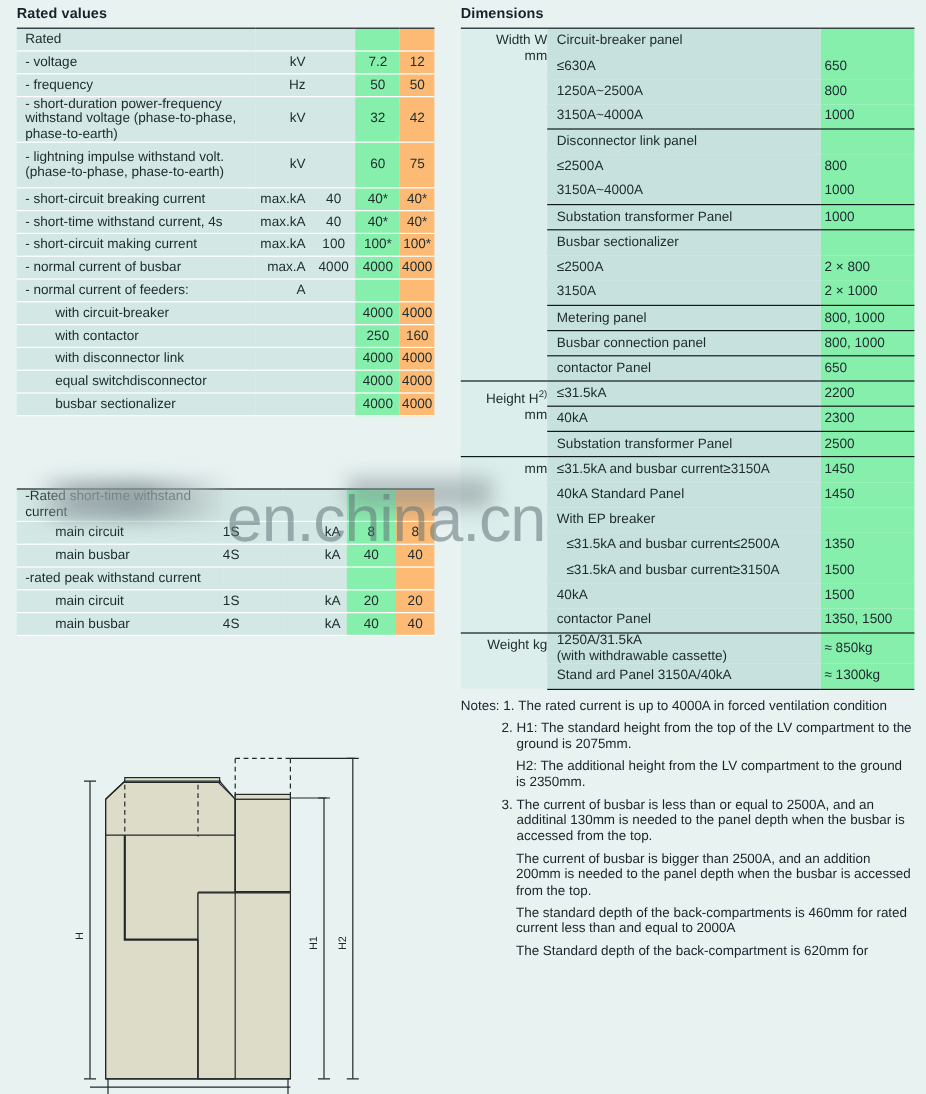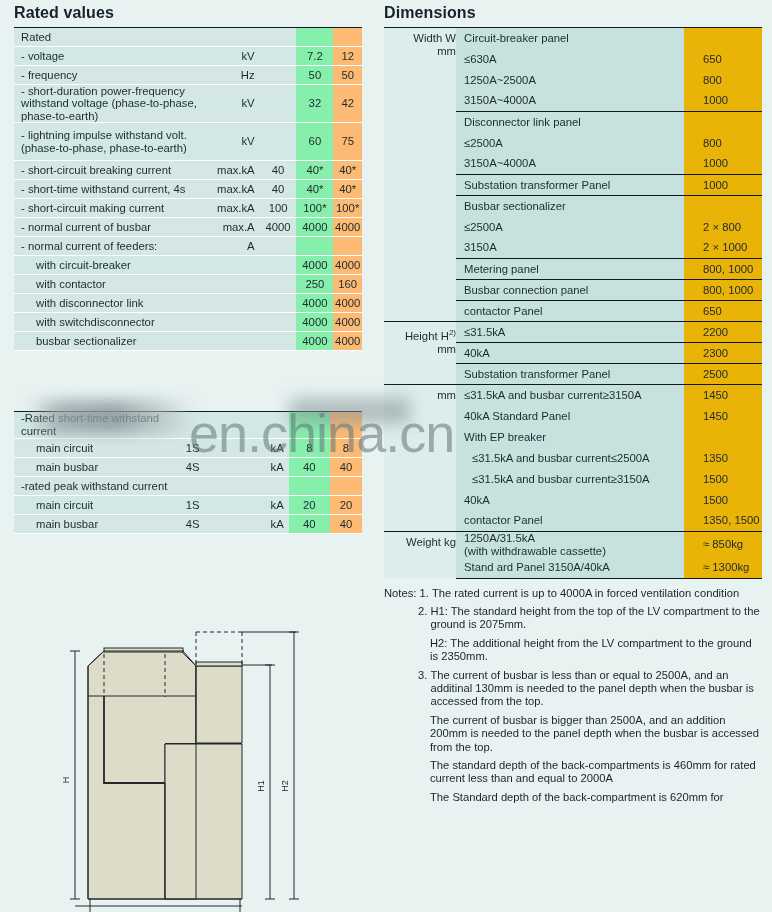--- a/index.html
+++ b/index.html
@@ -11,21 +11,21 @@
     color:#1b2426;
     position:relative;
     overflow:hidden;
   }
   .page { position:relative; width:772px; height:912px; }
 
   .col-left  { position:absolute; left:0;   top:0; width:378px; height:912px; }
   .col-right { position:absolute; left:378px; top:0; width:394px; height:912px; }
 
   .sec-title {
-    font-size:16px; font-weight:bold; color:#17212b;
+    font-size:12px; font-weight:bold; color:#17212b;
     padding:4px 0 5px 14px; letter-spacing:.1px;
   }
   .col-right .sec-title { padding-left:6px; }
 
   
   table.t {
     border-collapse:collapse;
     font-size:11.3px;
     color:#1d2a2e;
   }
@@ -37,30 +37,30 @@
   .ltbl .c-label { width:194px; padding-left:7px; text-align:left; }
   .ltbl .c-unit  { width:46px;  text-align:right; padding-right:5px; }
   .ltbl .c-v0    { width:36px;  text-align:center; }
   .ltbl .c-v1    { width:36px;  text-align:center; background:#86efac; }
   .ltbl .c-v2    { width:28px;  text-align:center; background:#fdba74; }
 
   .ltbl tr.rule-top > td { border-top:1.3px solid #0f1a1c; }
   .ltbl tr.rule-bot > td { border-bottom:1.3px solid #0f1a1c; }
   .ltbl tr.hair > td     { border-bottom:1px solid #ffffff; }
   .ltbl td.body-bg       { background:#d3e8e4; }
-  .ltbl .indent { padding-left:22px; }
+  .ltbl .indent { padding-left:32px; }
   .ltbl .tall { height:38px; }
   .ltbl .wrap { line-height:12.2px; white-space:normal; }
 
   
   .rtbl { width:378px; margin-left:6px; table-layout:fixed; }
   .rtbl td { height:21px; line-height:13px; }
   .rtbl .c-grp { width:72px; padding-left:6px; vertical-align:top; padding-top:4px; }
   .rtbl .c-item{ width:228px; padding-left:8px; background:#c7e2de; }
-  .rtbl .c-val { width:78px;  padding-left:19px; background:#eab308; }
+  .rtbl .c-val { width:78px;  padding-left:3px; background:#86efac; }
   .rtbl tr.rule-top > td { border-top:1.3px solid #0f1a1c; }
   .rtbl tr.rule-bot > td { border-bottom:1.3px solid #0f1a1c;margin-top:48px; }
   .rtbl .grpbg { background:#dceeeb;text-align:right; }
   .rtbl .indent { padding-left:16px; }
   .rtbl .two { line-height:12.5px; }
 
   sup { font-size:8px; vertical-align:super; }
 
   
   .notes { margin:8px 0 0 6px; width:376px; font-size:11.2px; color:#19242a; }
@@ -198,21 +198,21 @@
             <td class="c-v2">160</td>
           </tr>
           <tr class="hair">
             <td class="c-label body-bg indent">with disconnector link</td>
             <td class="c-unit body-bg"></td>
             <td class="c-v0 body-bg"></td>
             <td class="c-v1">4000</td>
             <td class="c-v2">4000</td>
           </tr>
           <tr class="hair">
-            <td class="c-label body-bg indent">with switchdisconnector</td>
+            <td class="c-label body-bg indent">equal switchdisconnector</td>
             <td class="c-unit body-bg"></td>
             <td class="c-v0 body-bg"></td>
             <td class="c-v1">4000</td>
             <td class="c-v2">4000</td>
           </tr>
           <tr class="hair">
             <td class="c-label body-bg indent">busbar sectionalizer</td>
             <td class="c-unit body-bg"></td>
             <td class="c-v0 body-bg"></td>
             <td class="c-v1">4000</td>

